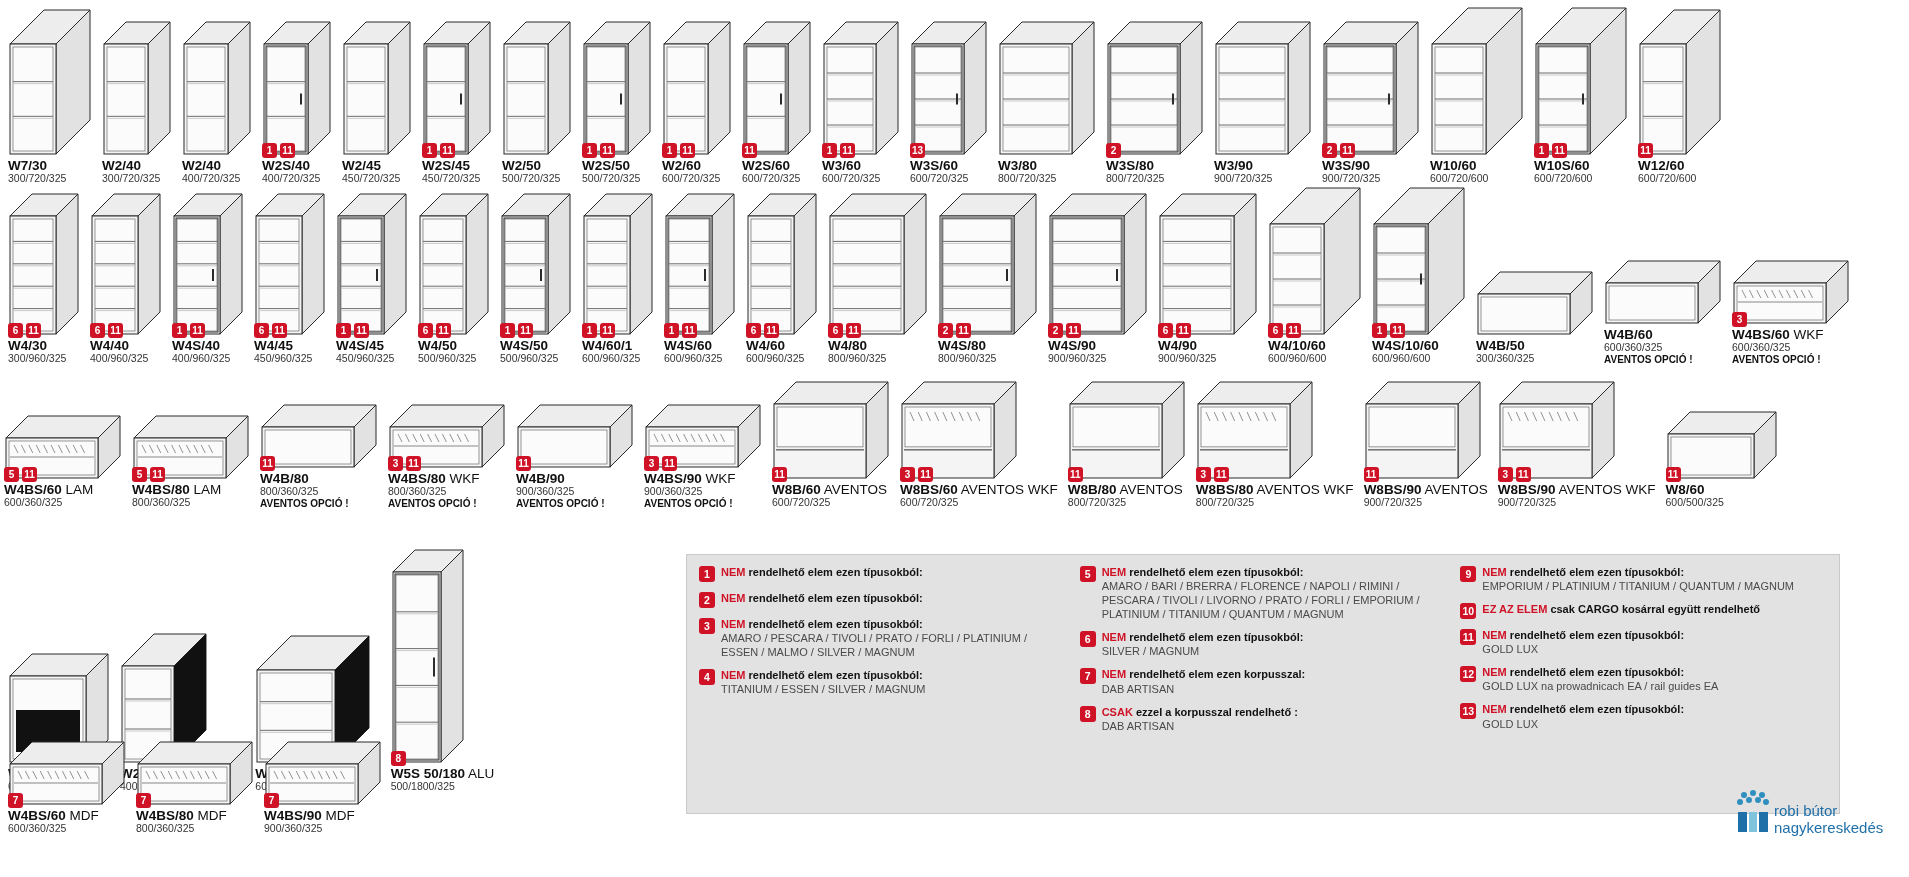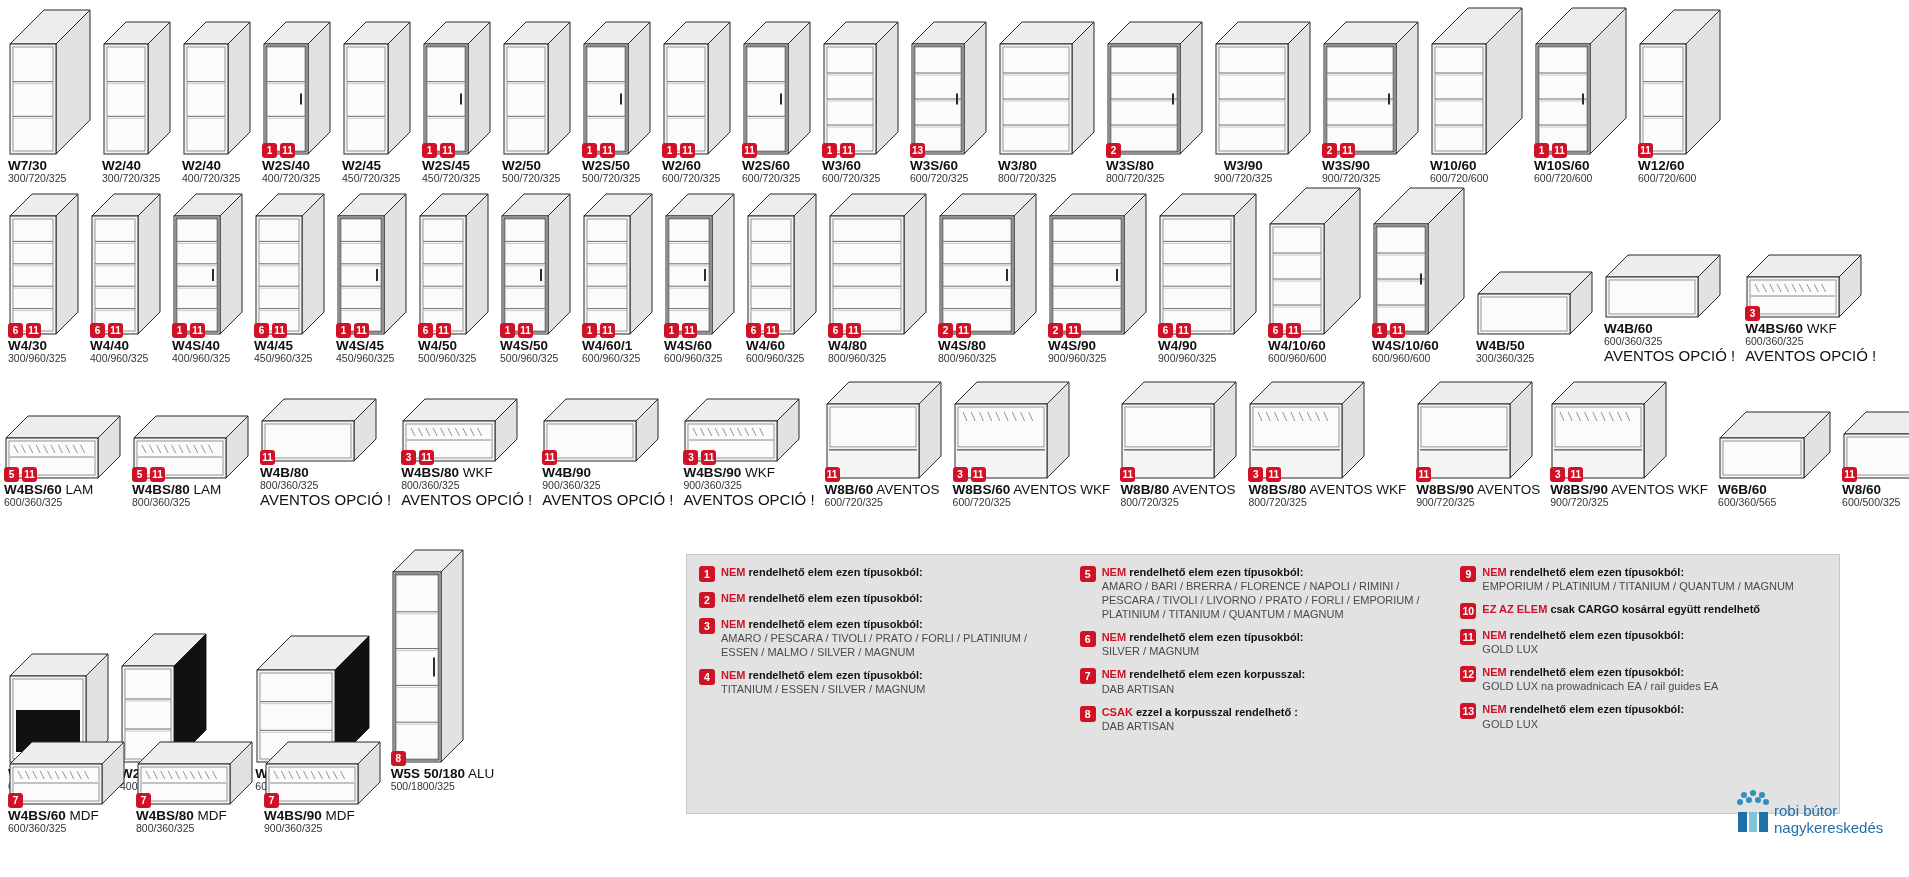--- a/index.html
+++ b/index.html
@@ -12,21 +12,21 @@
 
   
   .row{display:flex;align-items:flex-end;position:absolute;}
   .cell{position:relative;display:flex;flex-direction:column;align-items:flex-start;}
   .art{position:relative;}
   .art svg{display:block;}
   .labels{margin-top:2px;line-height:1.12;}
   .code{font-size:13.5px;font-weight:bold;color:#111;white-space:nowrap;}
   .code .thin{font-weight:normal;}
   .dims{font-size:10.5px;color:#333;white-space:nowrap;}
-  .note{font-size:15px;font-weight:normal;color:#111;white-space:nowrap;}
+  .note{font-size:10px;font-weight:bold;color:#111;white-space:nowrap;}
 
   
   .badges{position:absolute;display:flex;gap:3px;}
   .badge{
     width:15px;height:15px;border-radius:3px;background:#cf1226;color:#fff;
     font-size:10px;font-weight:bold;display:flex;align-items:center;justify-content:center;
     font-family:"Liberation Sans",sans-serif;
   }
 
   
@@ -352,21 +352,21 @@
           </svg>
           <div class="badges" style="left: 0px; bottom: -2px;">
             <span class="badge">2</span>
           </div>
         </div>
         <div class="labels">
           <div class="code">W3S/80</div>
           <div class="dims">800/720/325</div>
         </div>
       </div>
-      <div class="cell" style="margin-right: 10px; text-align: center;">
+      <div class="cell" style="margin-right: 10px;">
         <div class="art">
           <svg width="98" height="136" viewBox="0 0 98 136">
             <polygon points="2,24 24,2 96,2 74,24" fill="#ededed" stroke="#2b2b2b" stroke-width="1"></polygon>
             <polygon points="74,24 96,2 96,112 74,134" fill="#e2e2e2" stroke="#2b2b2b" stroke-width="1"></polygon>
             <rect x="2" y="24" width="72" height="110" fill="#f4f4f4" stroke="#2b2b2b" stroke-width="1"></rect>
             <rect x="5" y="27" width="66" height="104" fill="#fbfbfb" stroke="#6d6d6d" stroke-width="0.7"></rect>
             <line x1="5" y1="53" x2="71" y2="53" stroke="#6d6d6d" stroke-width="1"></line>
             <line x1="5" y1="55" x2="71" y2="55" stroke="#c9c9c9" stroke-width="1"></line>
             <line x1="5" y1="79" x2="71" y2="79" stroke="#6d6d6d" stroke-width="1"></line>
             <line x1="5" y1="81" x2="71" y2="81" stroke="#c9c9c9" stroke-width="1"></line>
@@ -1245,34 +1245,20 @@
             <line x1="75.77777777777777" y1="34" x2="79.77777777777777" y2="43" stroke="#777" stroke-width="0.8"></line>
           </svg>
           <div class="badges" style="left: 0px; bottom: -2px;">
             <span class="badge">3</span>
             <span class="badge">11</span>
           </div>
         </div>
         <div class="labels">
           <div class="code">W8BS/90<span class="thin"> AVENTOS WKF</span></div>
           <div class="dims">900/720/325</div>
-        </div>
-      </div>
-      <div class="cell" style="margin-right: 10px;">
-        <div class="art">
-          <svg width="114" height="72" viewBox="0 0 114 72">
-            <polygon points="2,30 28,4 112,4 86,30" fill="#ededed" stroke="#2b2b2b" stroke-width="1"></polygon>
-            <polygon points="86,30 112,4 112,44 86,70" fill="#e2e2e2" stroke="#2b2b2b" stroke-width="1"></polygon>
-            <rect x="2" y="30" width="84" height="40" fill="#f4f4f4" stroke="#2b2b2b" stroke-width="1"></rect>
-            <rect x="5" y="33" width="78" height="34" fill="#fbfbfb" stroke="#6d6d6d" stroke-width="0.7"></rect>
-          </svg>
-        </div>
-        <div class="labels">
-          <div class="code">W6B/60</div>
-          <div class="dims">600/360/565</div>
         </div>
       </div>
       <div class="cell" style="margin-right: 10px;">
         <div class="art">
           <svg width="112" height="72" viewBox="0 0 112 72">
             <polygon points="2,26 24,4 110,4 88,26" fill="#ededed" stroke="#2b2b2b" stroke-width="1"></polygon>
             <polygon points="88,26 110,4 110,48 88,70" fill="#e2e2e2" stroke="#2b2b2b" stroke-width="1"></polygon>
             <rect x="2" y="26" width="86" height="44" fill="#f4f4f4" stroke="#2b2b2b" stroke-width="1"></rect>
             <rect x="5" y="29" width="80" height="38" fill="#fbfbfb" stroke="#6d6d6d" stroke-width="0.7"></rect>
           </svg>

